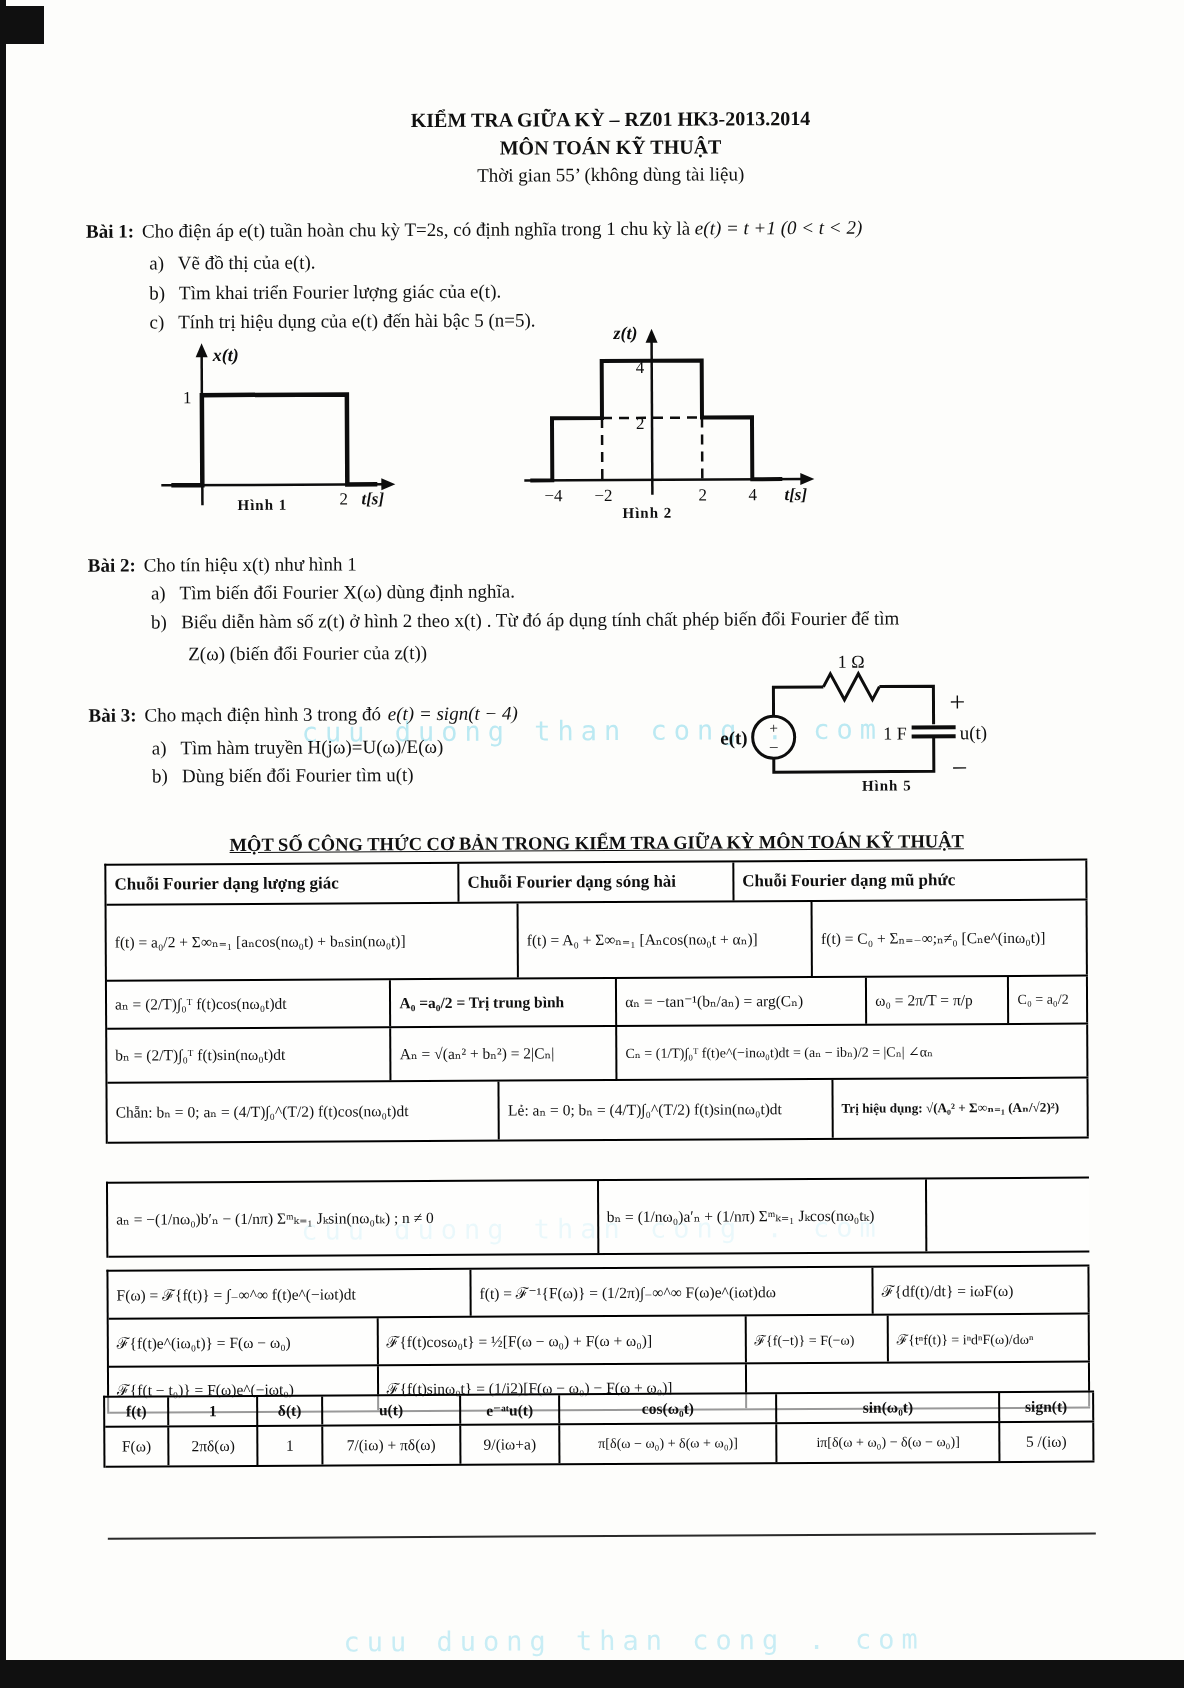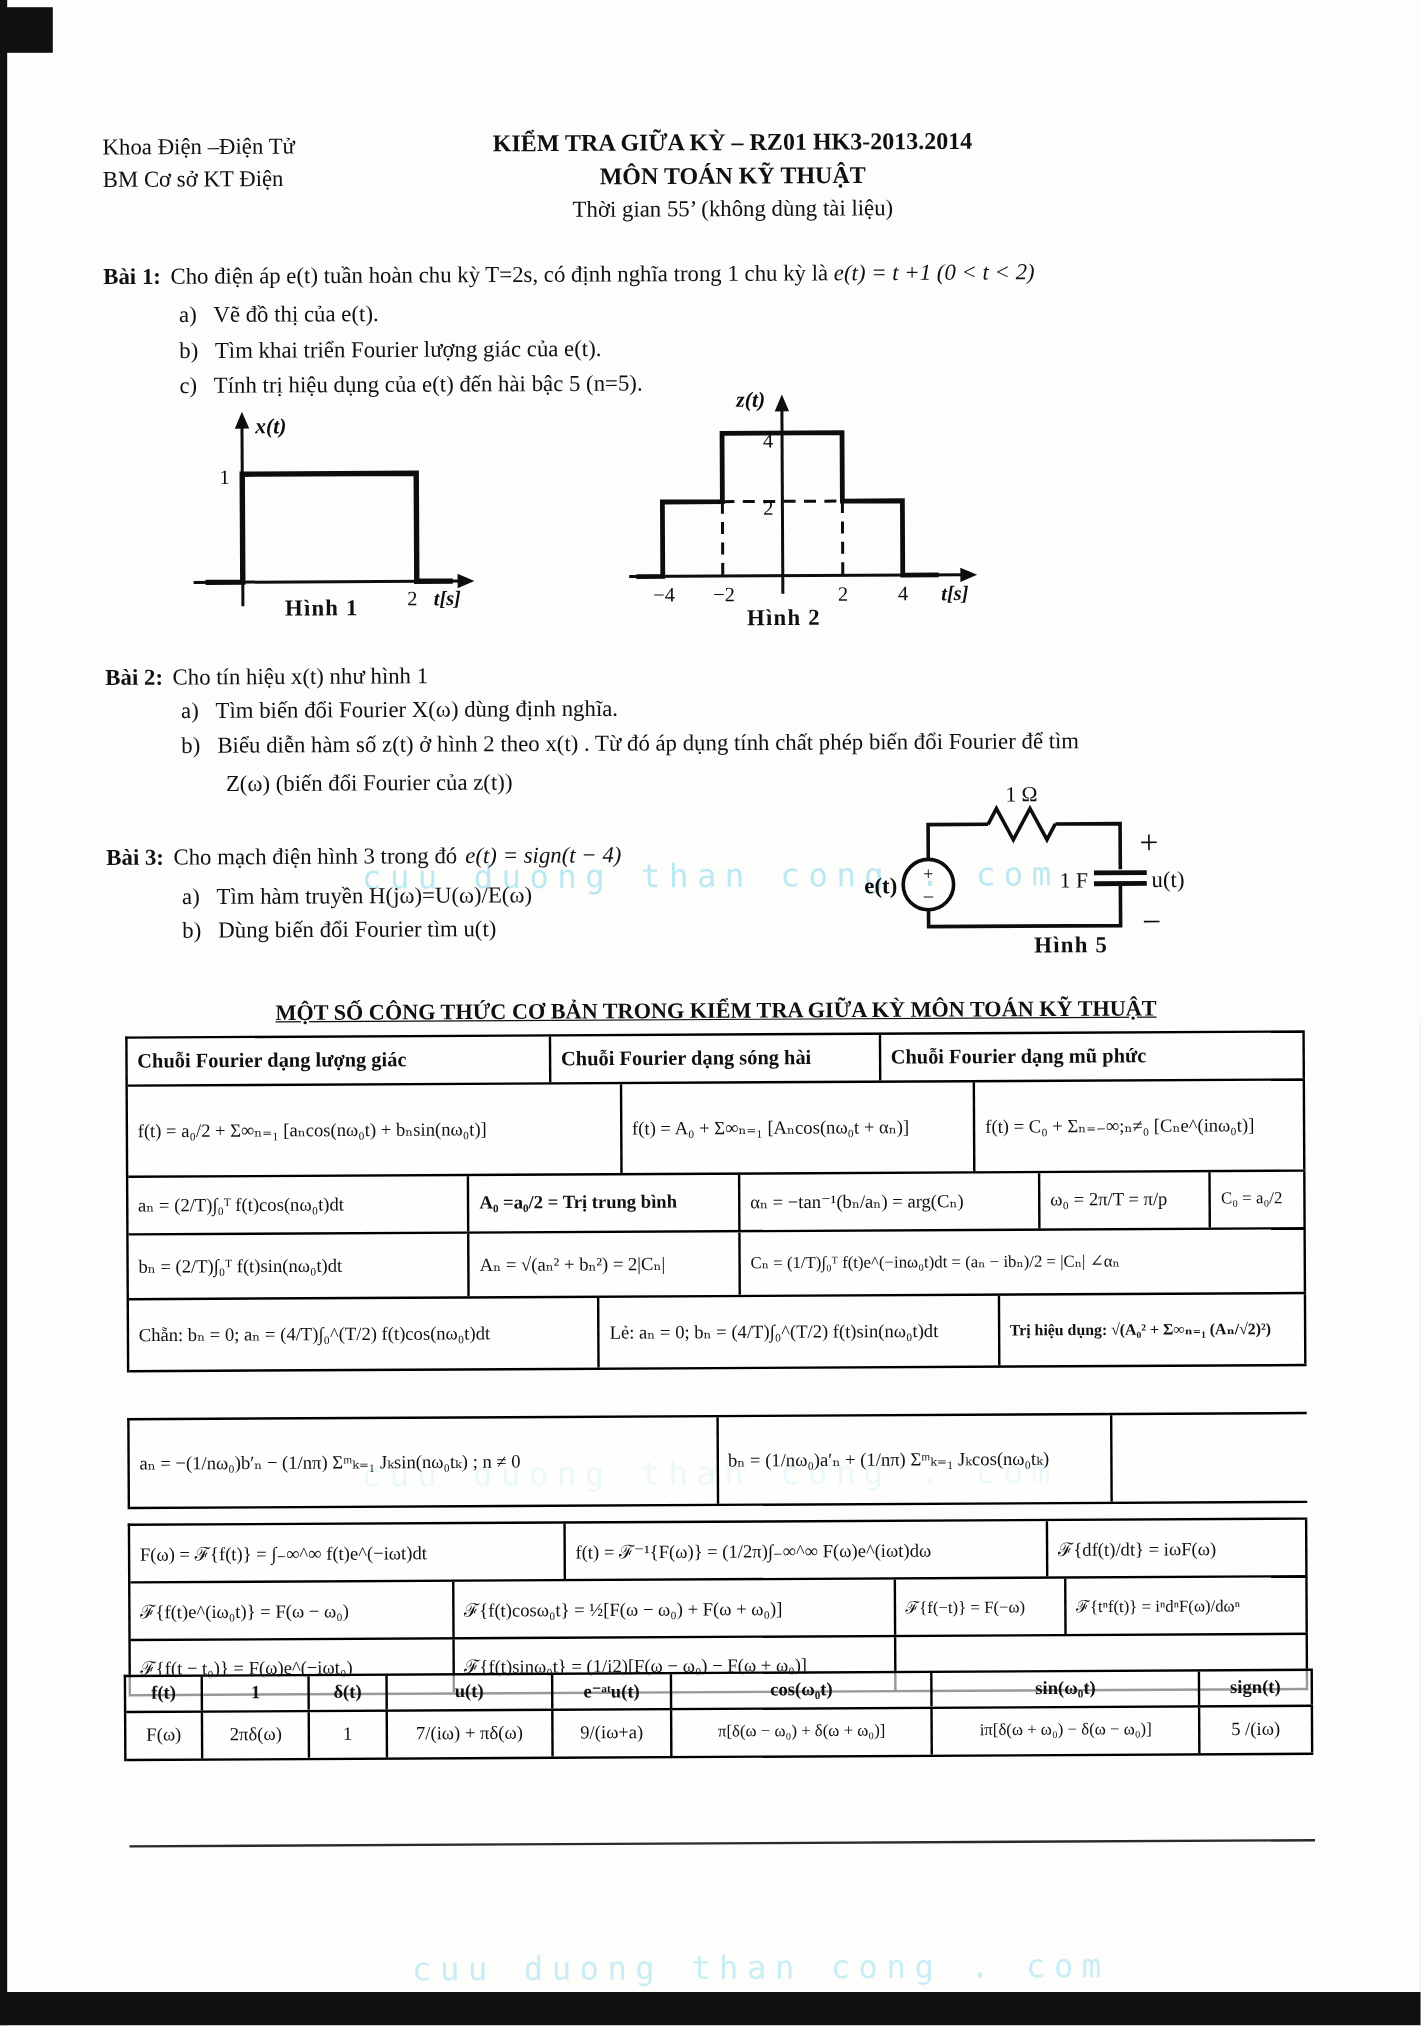--- a/index.html
+++ b/index.html
@@ -5,21 +5,21 @@
   html,body{margin:0;padding:0;background:#d8d8d8;}
   .page{position:relative;width:1184px;height:1688px;background:#fdfdfb;overflow:hidden;
         font-family:"Liberation Serif","DejaVu Serif",serif;color:#101010;}
   .sheet{position:absolute;left:0;top:0;width:100%;height:100%;transform:rotate(-0.3deg);transform-origin:40px 40px;}
   .abs{position:absolute;}
   .b{font-weight:bold;}
   .i{font-style:italic;}
   .t19{font-size:19px;line-height:27px;}
   .t20{font-size:20px;line-height:28px;}
   .lbl{margin-right:8px;}
-  .caption{font-size:19px;font-weight:bold;letter-spacing:1px;}
+  .caption{font-size:15px;font-weight:bold;letter-spacing:1px;}
   
   .tbl{position:absolute;border-left:2px solid #000;border-top:2px solid #000;background:rgba(255,255,255,0.6);}
   .trow{display:flex;border-bottom:2px solid #000;box-sizing:border-box;}
   .tcell{border-right:2px solid #000;display:flex;align-items:center;padding:2px 8px;box-sizing:border-box;
          font-size:15.5px;overflow:hidden;}
   .center{justify-content:center;text-align:center;}
   .hdr{font-weight:bold;font-size:17px;}
   .fs14{font-size:14px;}
   .fs13{font-size:13.2px;}
   .title-underline{text-decoration:underline;}
@@ -37,24 +37,20 @@
   <div class="edge" style="left:0;top:0;width:6px;height:1688px;"></div>
   <div class="edge" style="left:5px;top:6px;width:39px;height:38px;"></div>
   <div class="edge" style="left:0;top:1660px;width:1184px;height:28px;"></div>
 
   <div class="sheet">
 
   <div class="wm" style="left:298px;top:718px;">cuu duong than cong . com</div>
   <div class="wm" style="left:295px;top:1216px;opacity:0.75;">cuu duong than cong . com</div>
   <div class="wm" style="left:335px;top:1628px;opacity:0.8;">cuu duong than cong . com</div>
 
-  <div class="abs t19" style="left:85px;top:110px;">
-    <div>Khoa Điện –Điện Tử</div>
-    <div>BM Cơ sở KT Điện</div>
-  </div>
   <div class="abs" style="left:340px;top:108px;width:540px;text-align:center;">
     <div class="b t20">KIỂM TRA GIỮA KỲ – RZ01 HK3-2013.2014</div>
     <div class="b t20">MÔN TOÁN KỸ THUẬT</div>
     <div class="t19">Thời gian 55’ (không dùng tài liệu)</div>
   </div>
 
   <div class="abs t19" style="left:85px;top:218px;width:1030px;">
     <span class="b lbl">Bài 1:</span><span>Cho điện áp e(t) tuần hoàn chu kỳ T=2s,  có định nghĩa trong 1 chu kỳ là</span>
     <span class="i">e(t) = t +1  (0 &lt; t &lt; 2)</span>
   </div>

